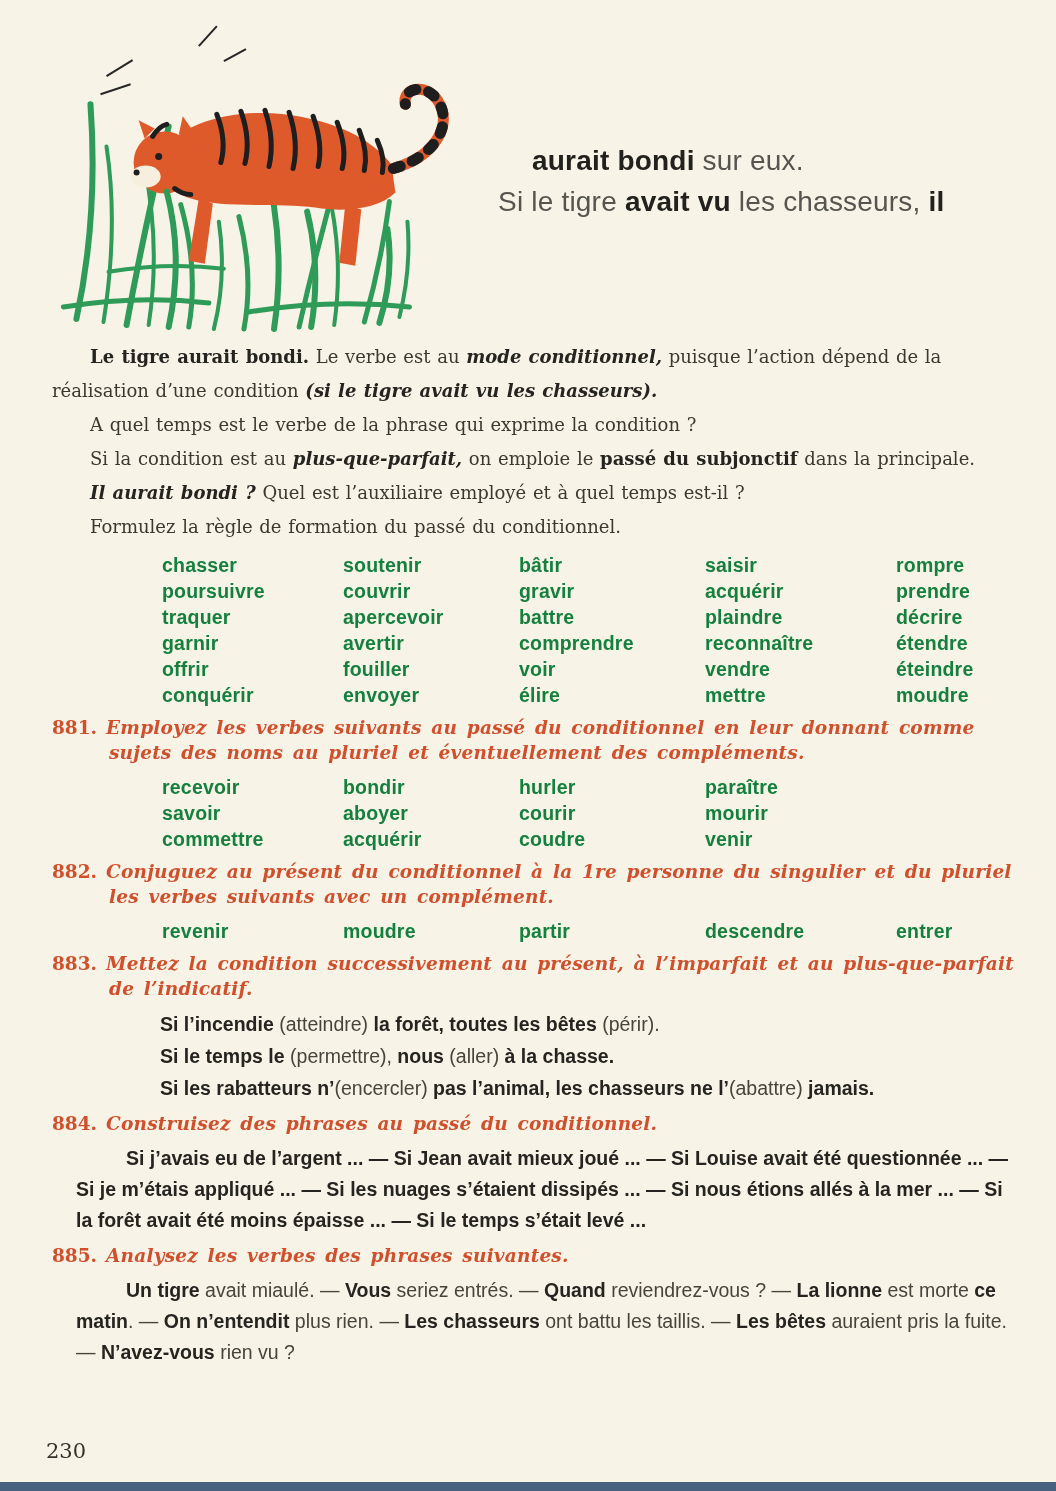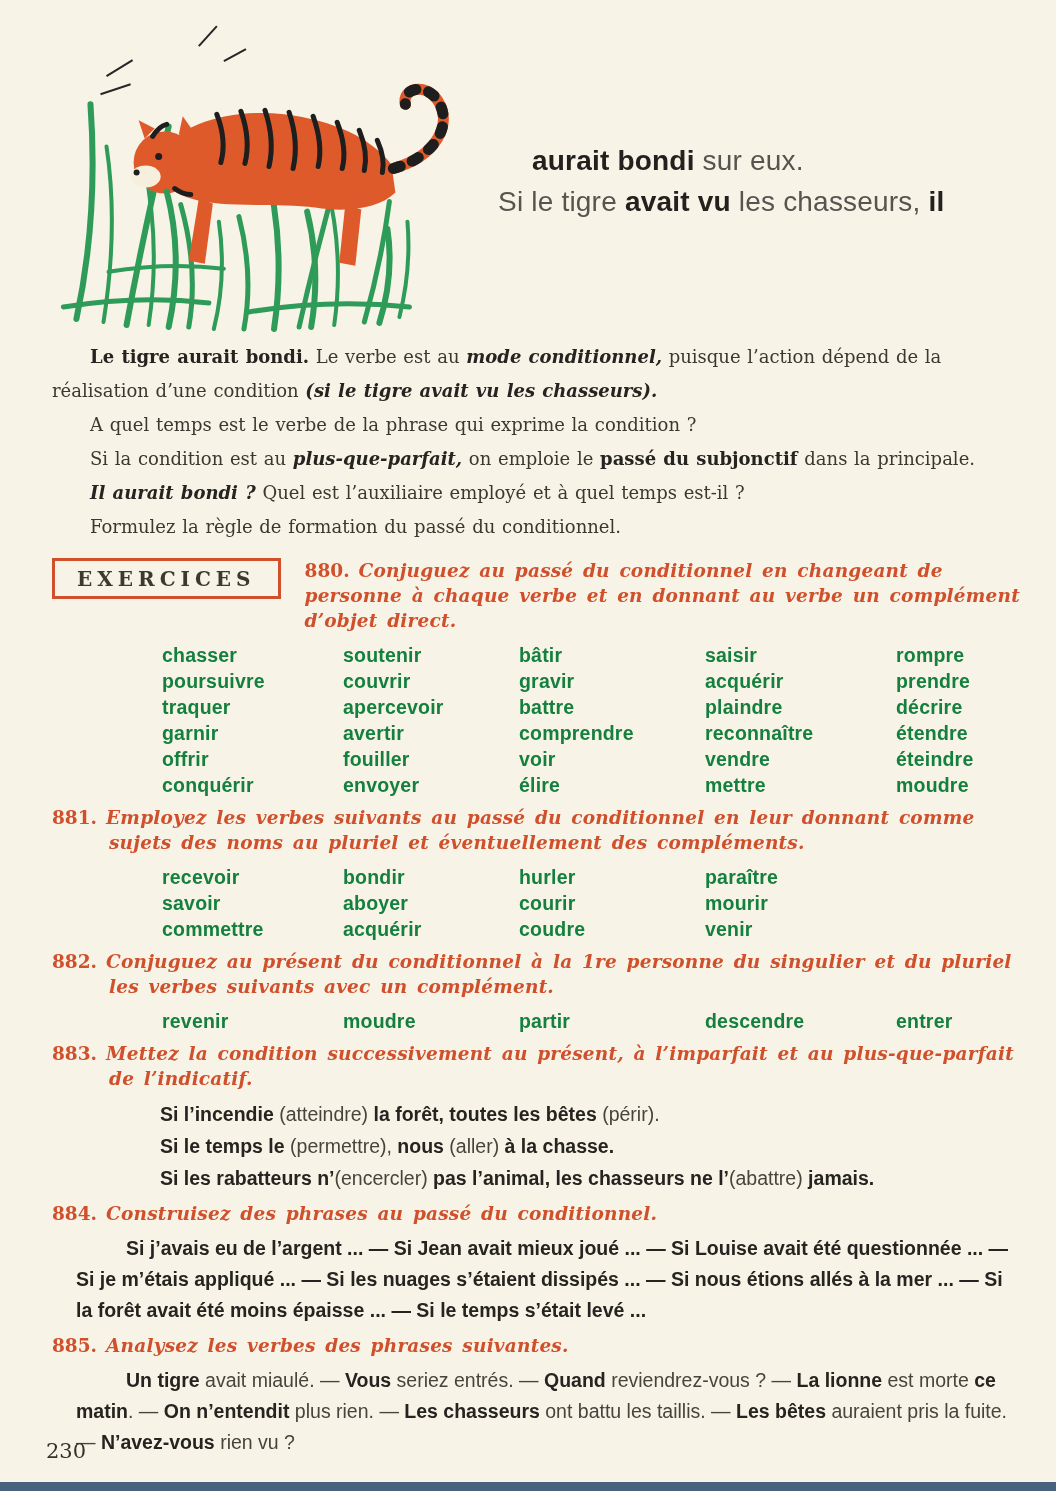--- a/index.html
+++ b/index.html
@@ -147,26 +147,20 @@
   </div>
 
   <div class="intro">
     <p><span class="seg-b">Le tigre aurait bondi.</span><span> Le verbe est au </span><span class="seg-bi">mode conditionnel,</span><span> puisque l’action dépend de la réalisation d’une condition </span><span class="seg-bi">(si le tigre avait vu les chasseurs).</span></p>
     <p><span>A quel temps est le verbe de la phrase qui exprime la condition ?</span></p>
     <p><span>Si la condition est au </span><span class="seg-bi">plus-que-parfait,</span><span> on emploie le </span><span class="seg-b">passé du subjonctif</span><span> dans la principale.</span></p>
     <p><span class="seg-bi">Il aurait bondi ?</span><span> Quel est l’auxiliaire employé et à quel temps est-il ?</span></p>
     <p><span>Formulez la règle de formation du passé du conditionnel.</span></p>
   </div>
 
-  <div class="ex-row880">
-    <div class="exercices-box">EXERCICES</div>
-    <div class="instr880">
-      <span class="red-num">880.</span><span class="red-instr">Conjuguez au passé du conditionnel en changeant de personne à chaque verbe et en donnant au verbe un complément d’objet direct.</span>
-    </div>
-  </div>
 
   <div class="word-grid">
     <div class="word-col">
         <div class="word-item">chasser</div>
         <div class="word-item">poursuivre</div>
         <div class="word-item">traquer</div>
         <div class="word-item">garnir</div>
         <div class="word-item">offrir</div>
         <div class="word-item">conquérir</div>
       </div>

